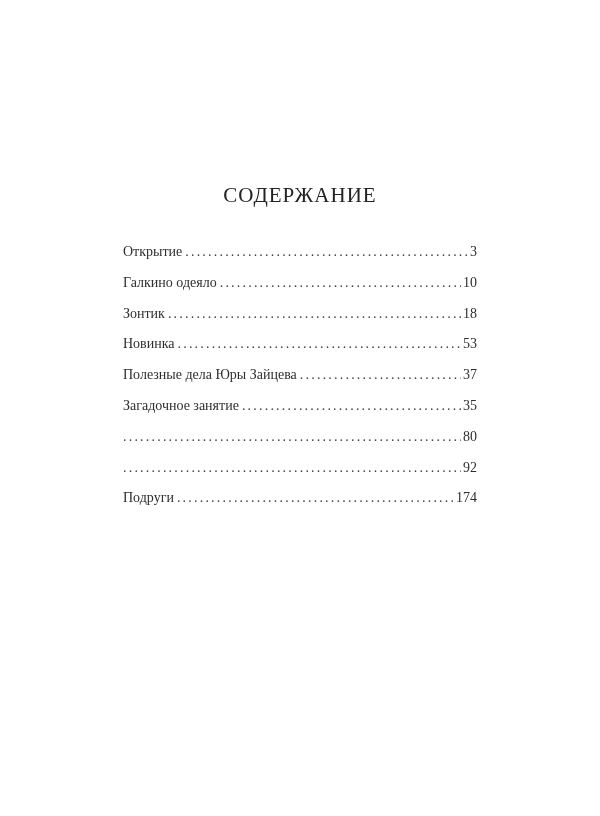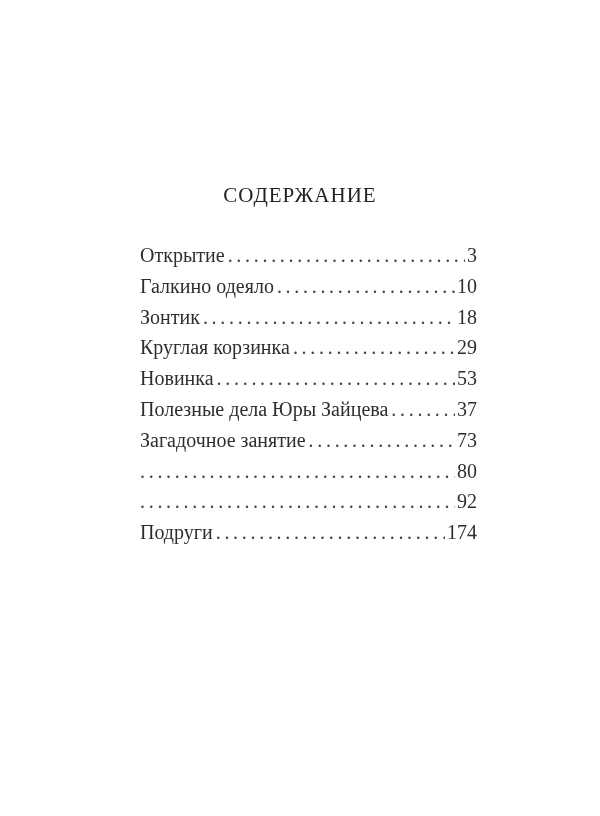--- a/index.html
+++ b/index.html
@@ -23,25 +23,24 @@
   .toc {
     position: absolute;
     left: 123px; top: 244px;
     width: 354px;
     margin: 0; padding: 0; list-style: none;
   }
   .toc-item {
     display: flex;
     align-items: baseline;
     height: 30.8px;
-    font-size: 20px;
+    font-size: 14px;
     color: #2e2e2e;
     white-space: nowrap;
     overflow: hidden;
-    margin-left: 17px;
   }
   .toc-title { flex: 0 0 auto; padding-right: 3px; }
   .toc-leader {
     flex: 1 1 auto;
     overflow: hidden;
     letter-spacing: 3.1px;
     color: #444;
   }
   .toc-leader::before {
     content: ". . . . . . . . . . . . . . . . . . . . . . . . . . . . . . . . . . . . . . . . . . . . . . . . . . . . . . . . . . . . . . . . . . . . . . . . . . . .";
@@ -66,38 +65,33 @@
       <span class="toc-title">Галкино одеяло</span>
       <span class="toc-leader"></span>
       <span class="toc-page">10</span>
     </li>
     <li class="toc-item">
       <span class="toc-title">Зонтик</span>
       <span class="toc-leader"></span>
       <span class="toc-page">18</span>
     </li>
     <li class="toc-item">
-      <span class="toc-title">Круглая корзинка</span>
-      <span class="toc-leader"></span>
-      <span class="toc-page">29</span>
-    </li>
-    <li class="toc-item">
       <span class="toc-title">Новинка</span>
       <span class="toc-leader"></span>
       <span class="toc-page">53</span>
     </li>
     <li class="toc-item">
       <span class="toc-title">Полезные дела Юры Зайцева</span>
       <span class="toc-leader"></span>
       <span class="toc-page">37</span>
     </li>
     <li class="toc-item">
       <span class="toc-title">Загадочное занятие</span>
       <span class="toc-leader"></span>
-      <span class="toc-page">73</span>
+      <span class="toc-page">35</span>
     </li>
     <li class="toc-item">
       <span class="toc-leader"></span>
       <span class="toc-page">80</span>
     </li>
     <li class="toc-item">
       <span class="toc-leader"></span>
       <span class="toc-page">92</span>
     </li>
     <li class="toc-item">

